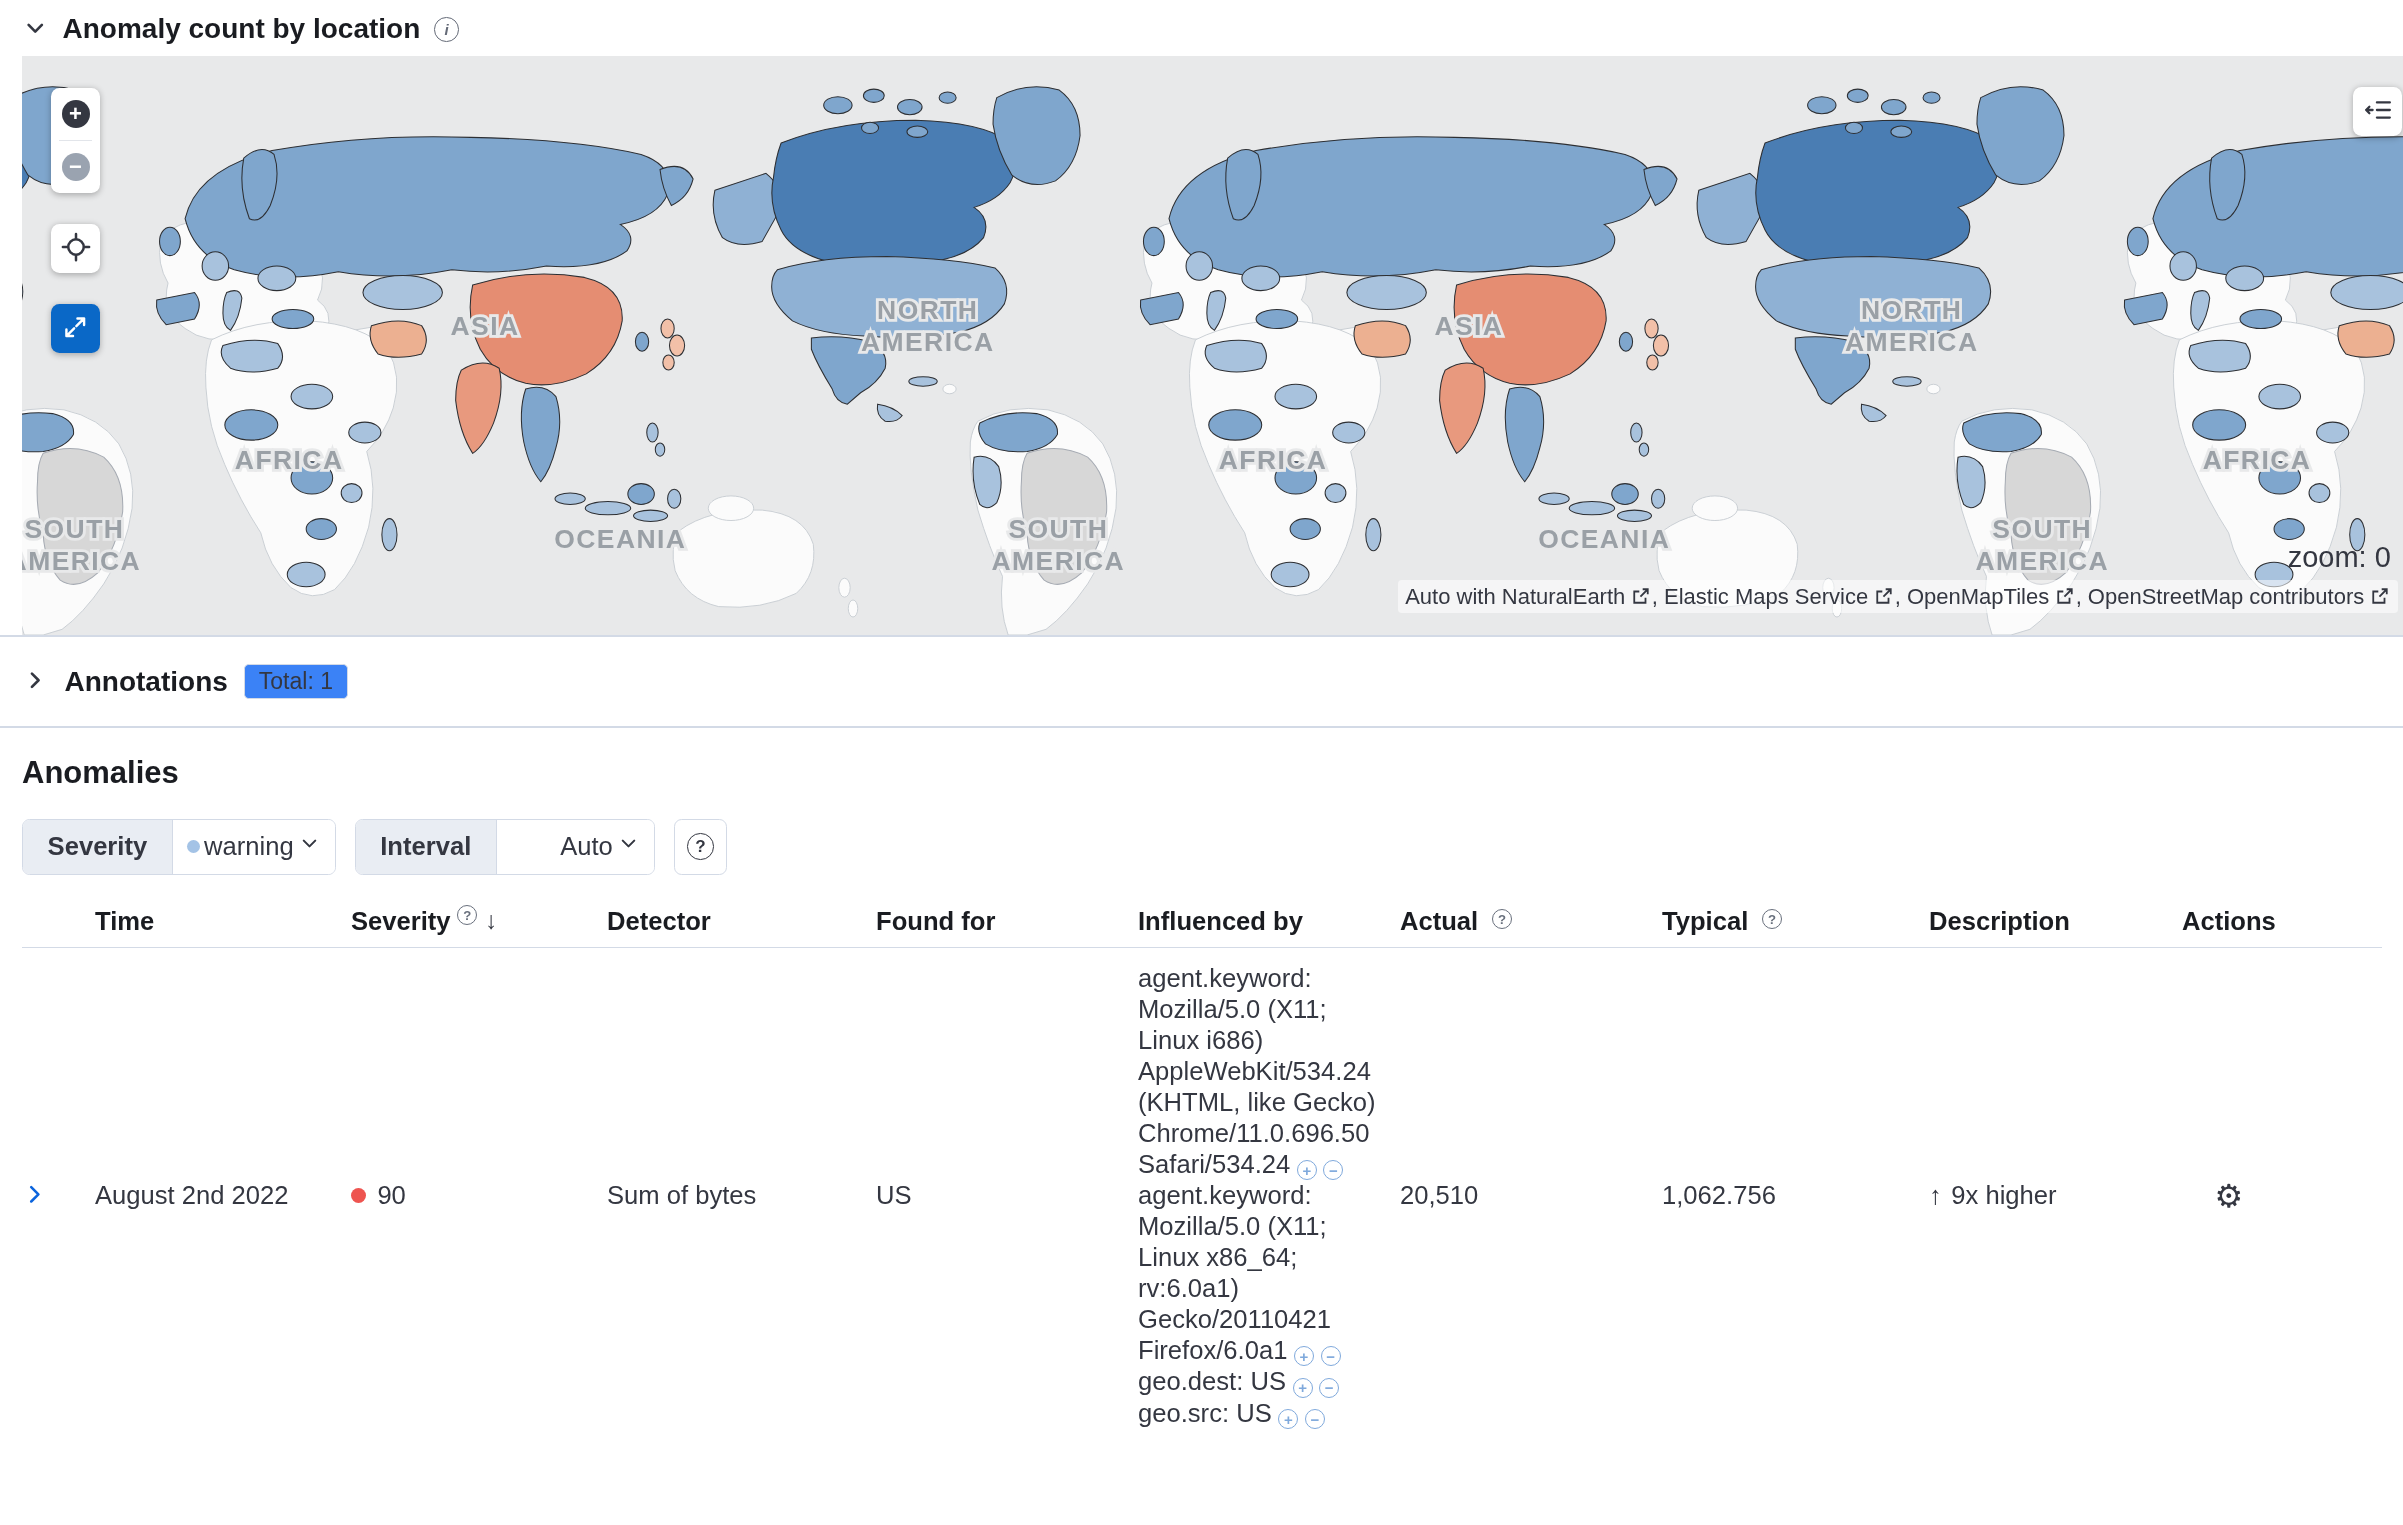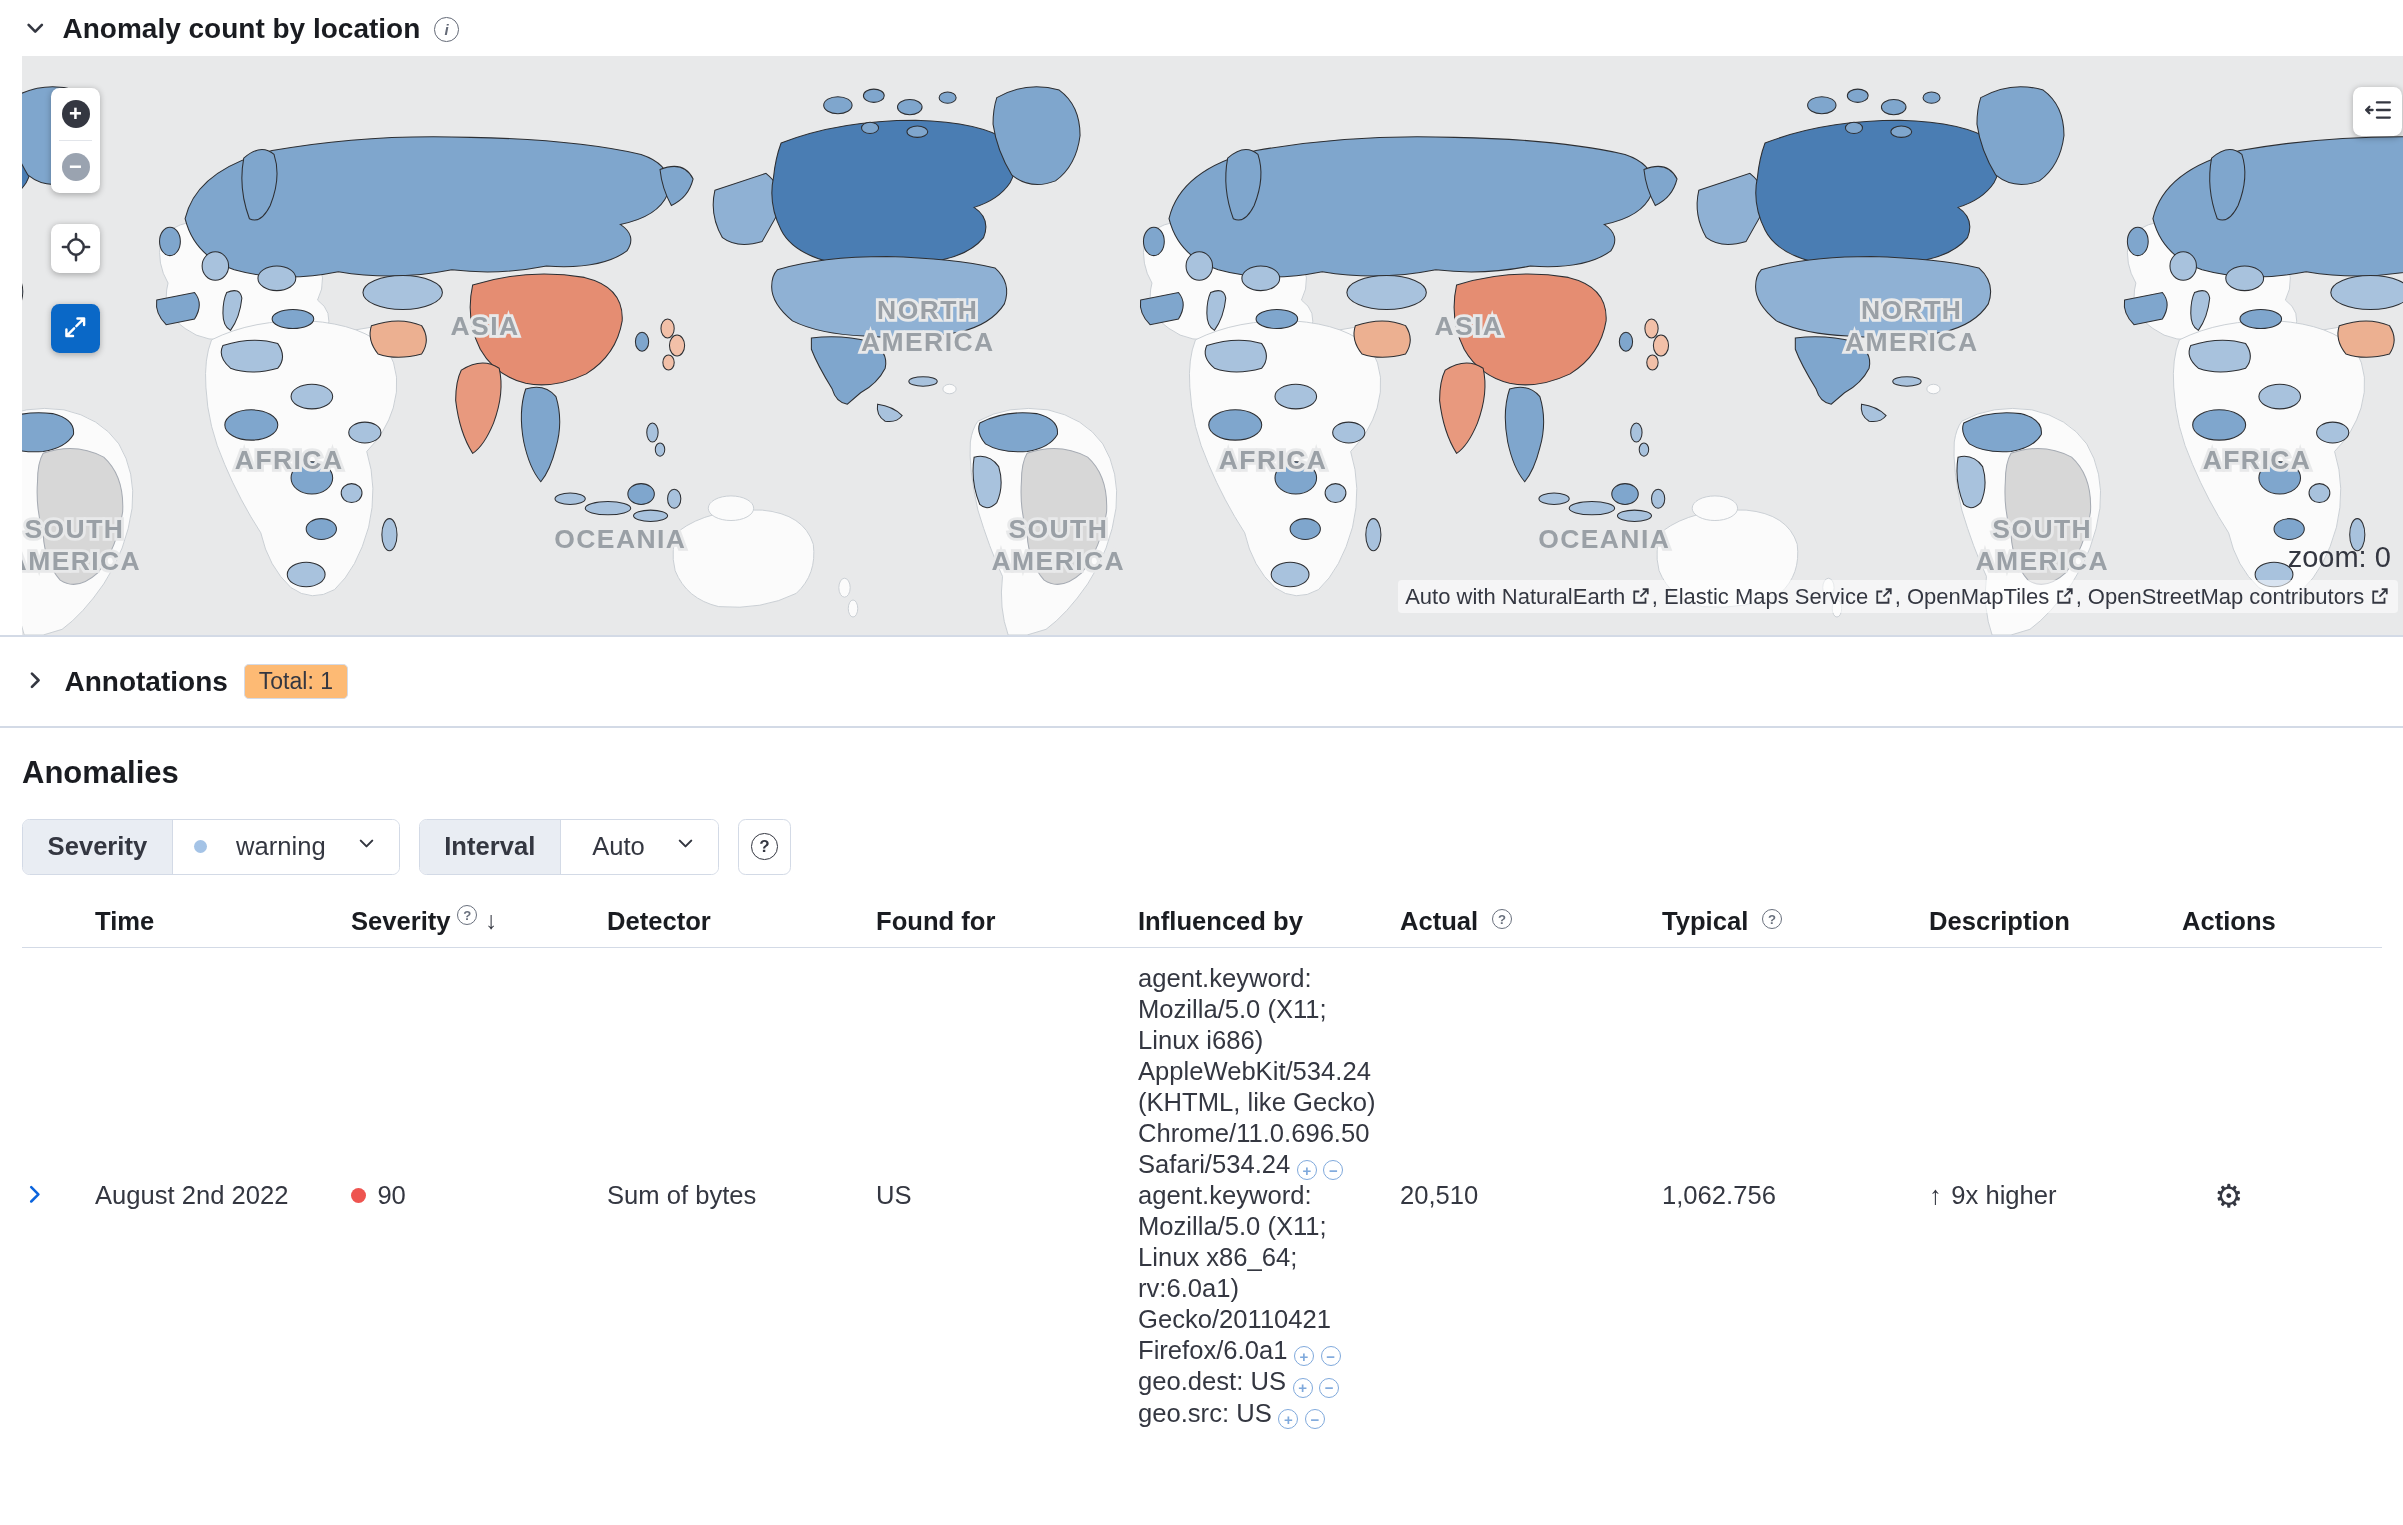--- a/index.html
+++ b/index.html
@@ -38,29 +38,29 @@
   .attribution{position:absolute;right:5.7px;top:524px;font-size:22px;color:#343741;background:rgba(255,255,255,.55);
     padding:2.8px 7.6px;border-radius:3.8px;display:flex;align-items:center;white-space:nowrap}
   .attr-link{display:inline-flex;align-items:center;cursor:pointer}
   .ext-icon{margin:1.9px 1.9px 0 6.6px}
 
   hr.rule{border:none;border-top:0.9px solid #d3dae6;margin:0}
   .sp38{margin-top:36px}.sp45{margin-top:43px}.sp46{margin-top:44px}
 
   
   .annotations-row{display:flex;align-items:center;gap:16px;padding-left:22px;height:89px}
-  .badge{border:0.9px solid #d3dae6;border-radius:4.7px;padding:2.8px 14px;font-size:23px;color:#343741;background:#fdba74}
+  .badge{border:0.9px solid #d3dae6;border-radius:4.7px;padding:2.8px 14px;font-size:23px;color:#343741;background:#3b82f6}
 
   
   .anomalies{padding:0 22px}
   .anomalies-title{font-size:31px;font-weight:700;color:#1a1c21;margin:26.5px 0 0}
   .filter-row{display:flex;align-items:center;gap:19px;margin-top:28px}
   .filter-group{display:flex;align-items:stretch;height:56px;border:0.9px solid #d3dae6;border-radius:7.6px;overflow:hidden;background:#fff}
   .filter-label{display:flex;align-items:center;padding:0 24.6px;background:#e9edf3;font-weight:600;border-right:0.9px solid #d3dae6}
-  .filter-value{display:flex;align-items:center;gap:29px;padding:0 21px;background:#fff;border:none;cursor:pointer;font-size:25.6px;color:#343741}
+  .filter-value{display:flex;align-items:center;gap:4px;padding:0 14px;background:#fff;border:none;cursor:pointer;font-size:25.6px;color:#343741}
   .dot-warning{width:13.2px;height:13.2px;border-radius:50%;background:#a4c3e6}
   .help-btn{width:53px;height:56px;border:0.9px solid #d3dae6;border-radius:7.6px;background:#fff;display:flex;align-items:center;justify-content:center;cursor:pointer}
   .qbig{display:inline-flex;width:26.5px;height:26.5px;border:1.9px solid #343741;border-radius:50%;align-items:center;justify-content:center;
     font-size:17px;font-weight:700;color:#343741}
   .qcircle{display:inline-flex;width:20px;height:20px;border:1.9px solid #69707d;border-radius:50%;align-items:center;justify-content:center;
     font-size:13.2px;font-weight:700;color:#69707d;margin-left:6.6px;position:relative;top:-5.7px}
   .table{margin-top:32px}
   .tgrid{display:grid;grid-template-columns:73px 256px 256px 269px 262px 262px 262px 267px 253px 1fr}
   .thead{border-bottom:0.9px solid #d3dae6;padding-bottom:11.4px;font-weight:700;color:#1a1c21;align-items:center}
   .sort-arrow{font-size:24.6px;margin-left:7.6px;font-weight:400;color:#343741}

